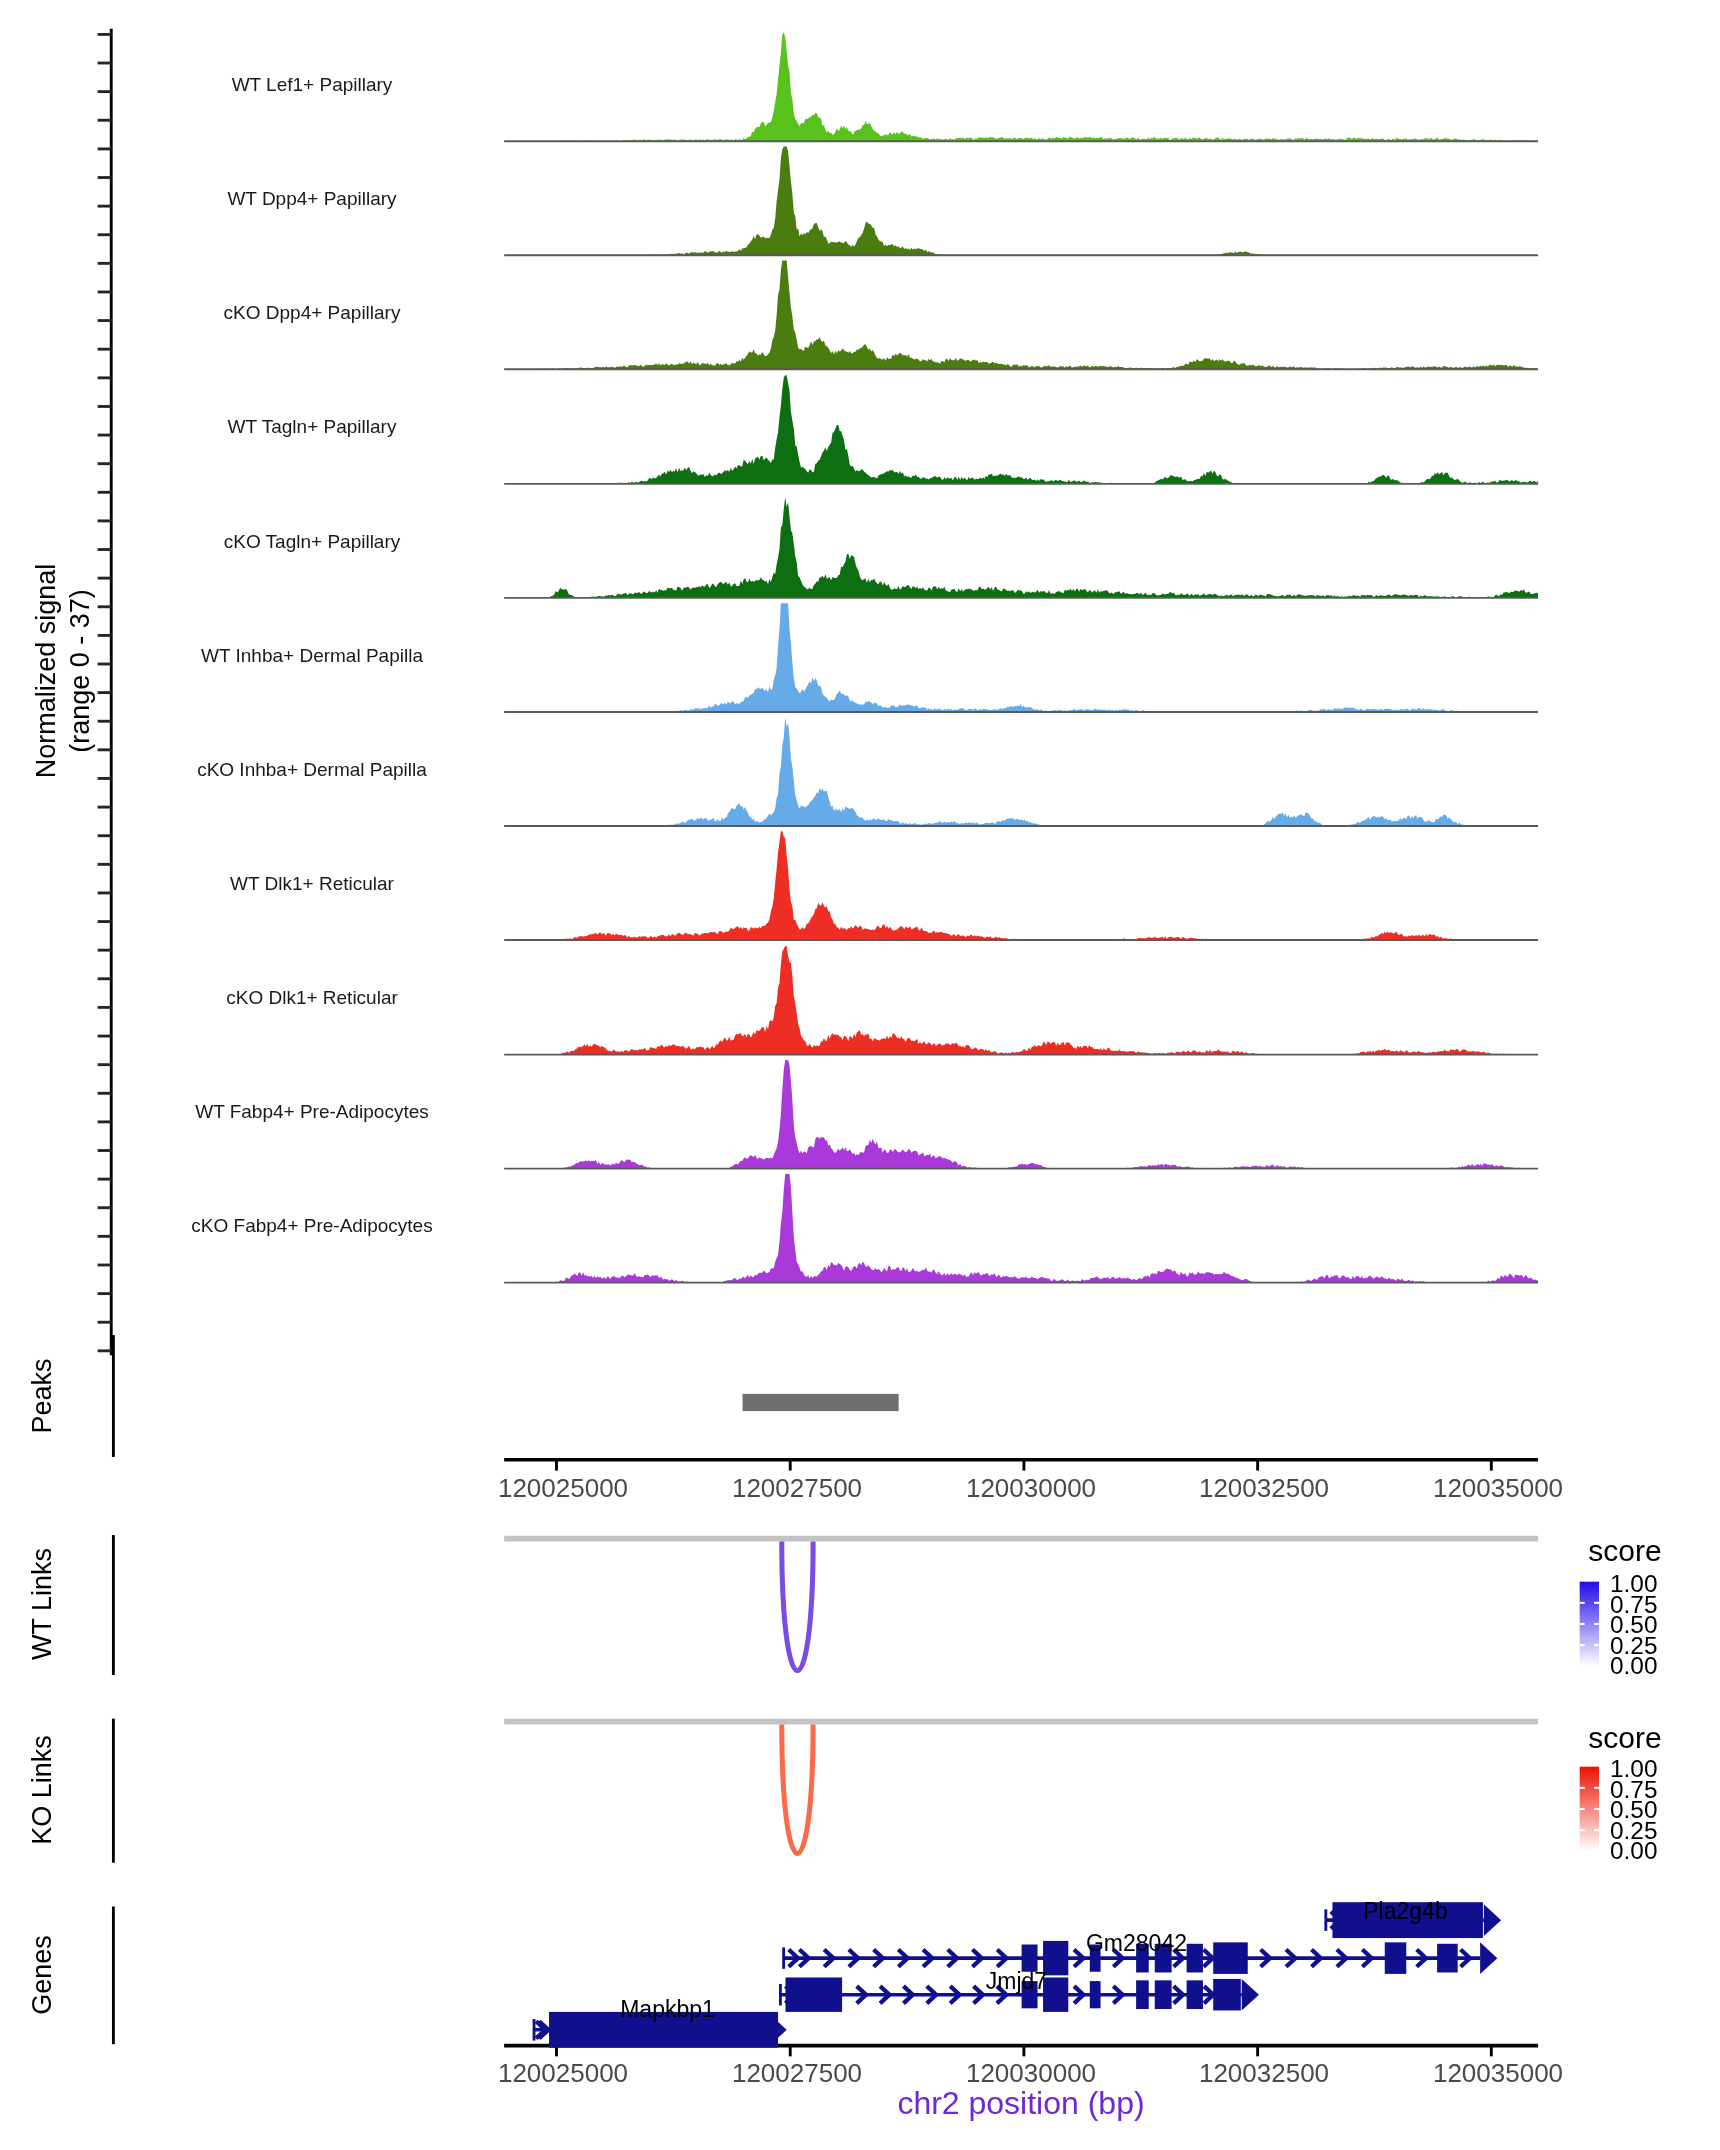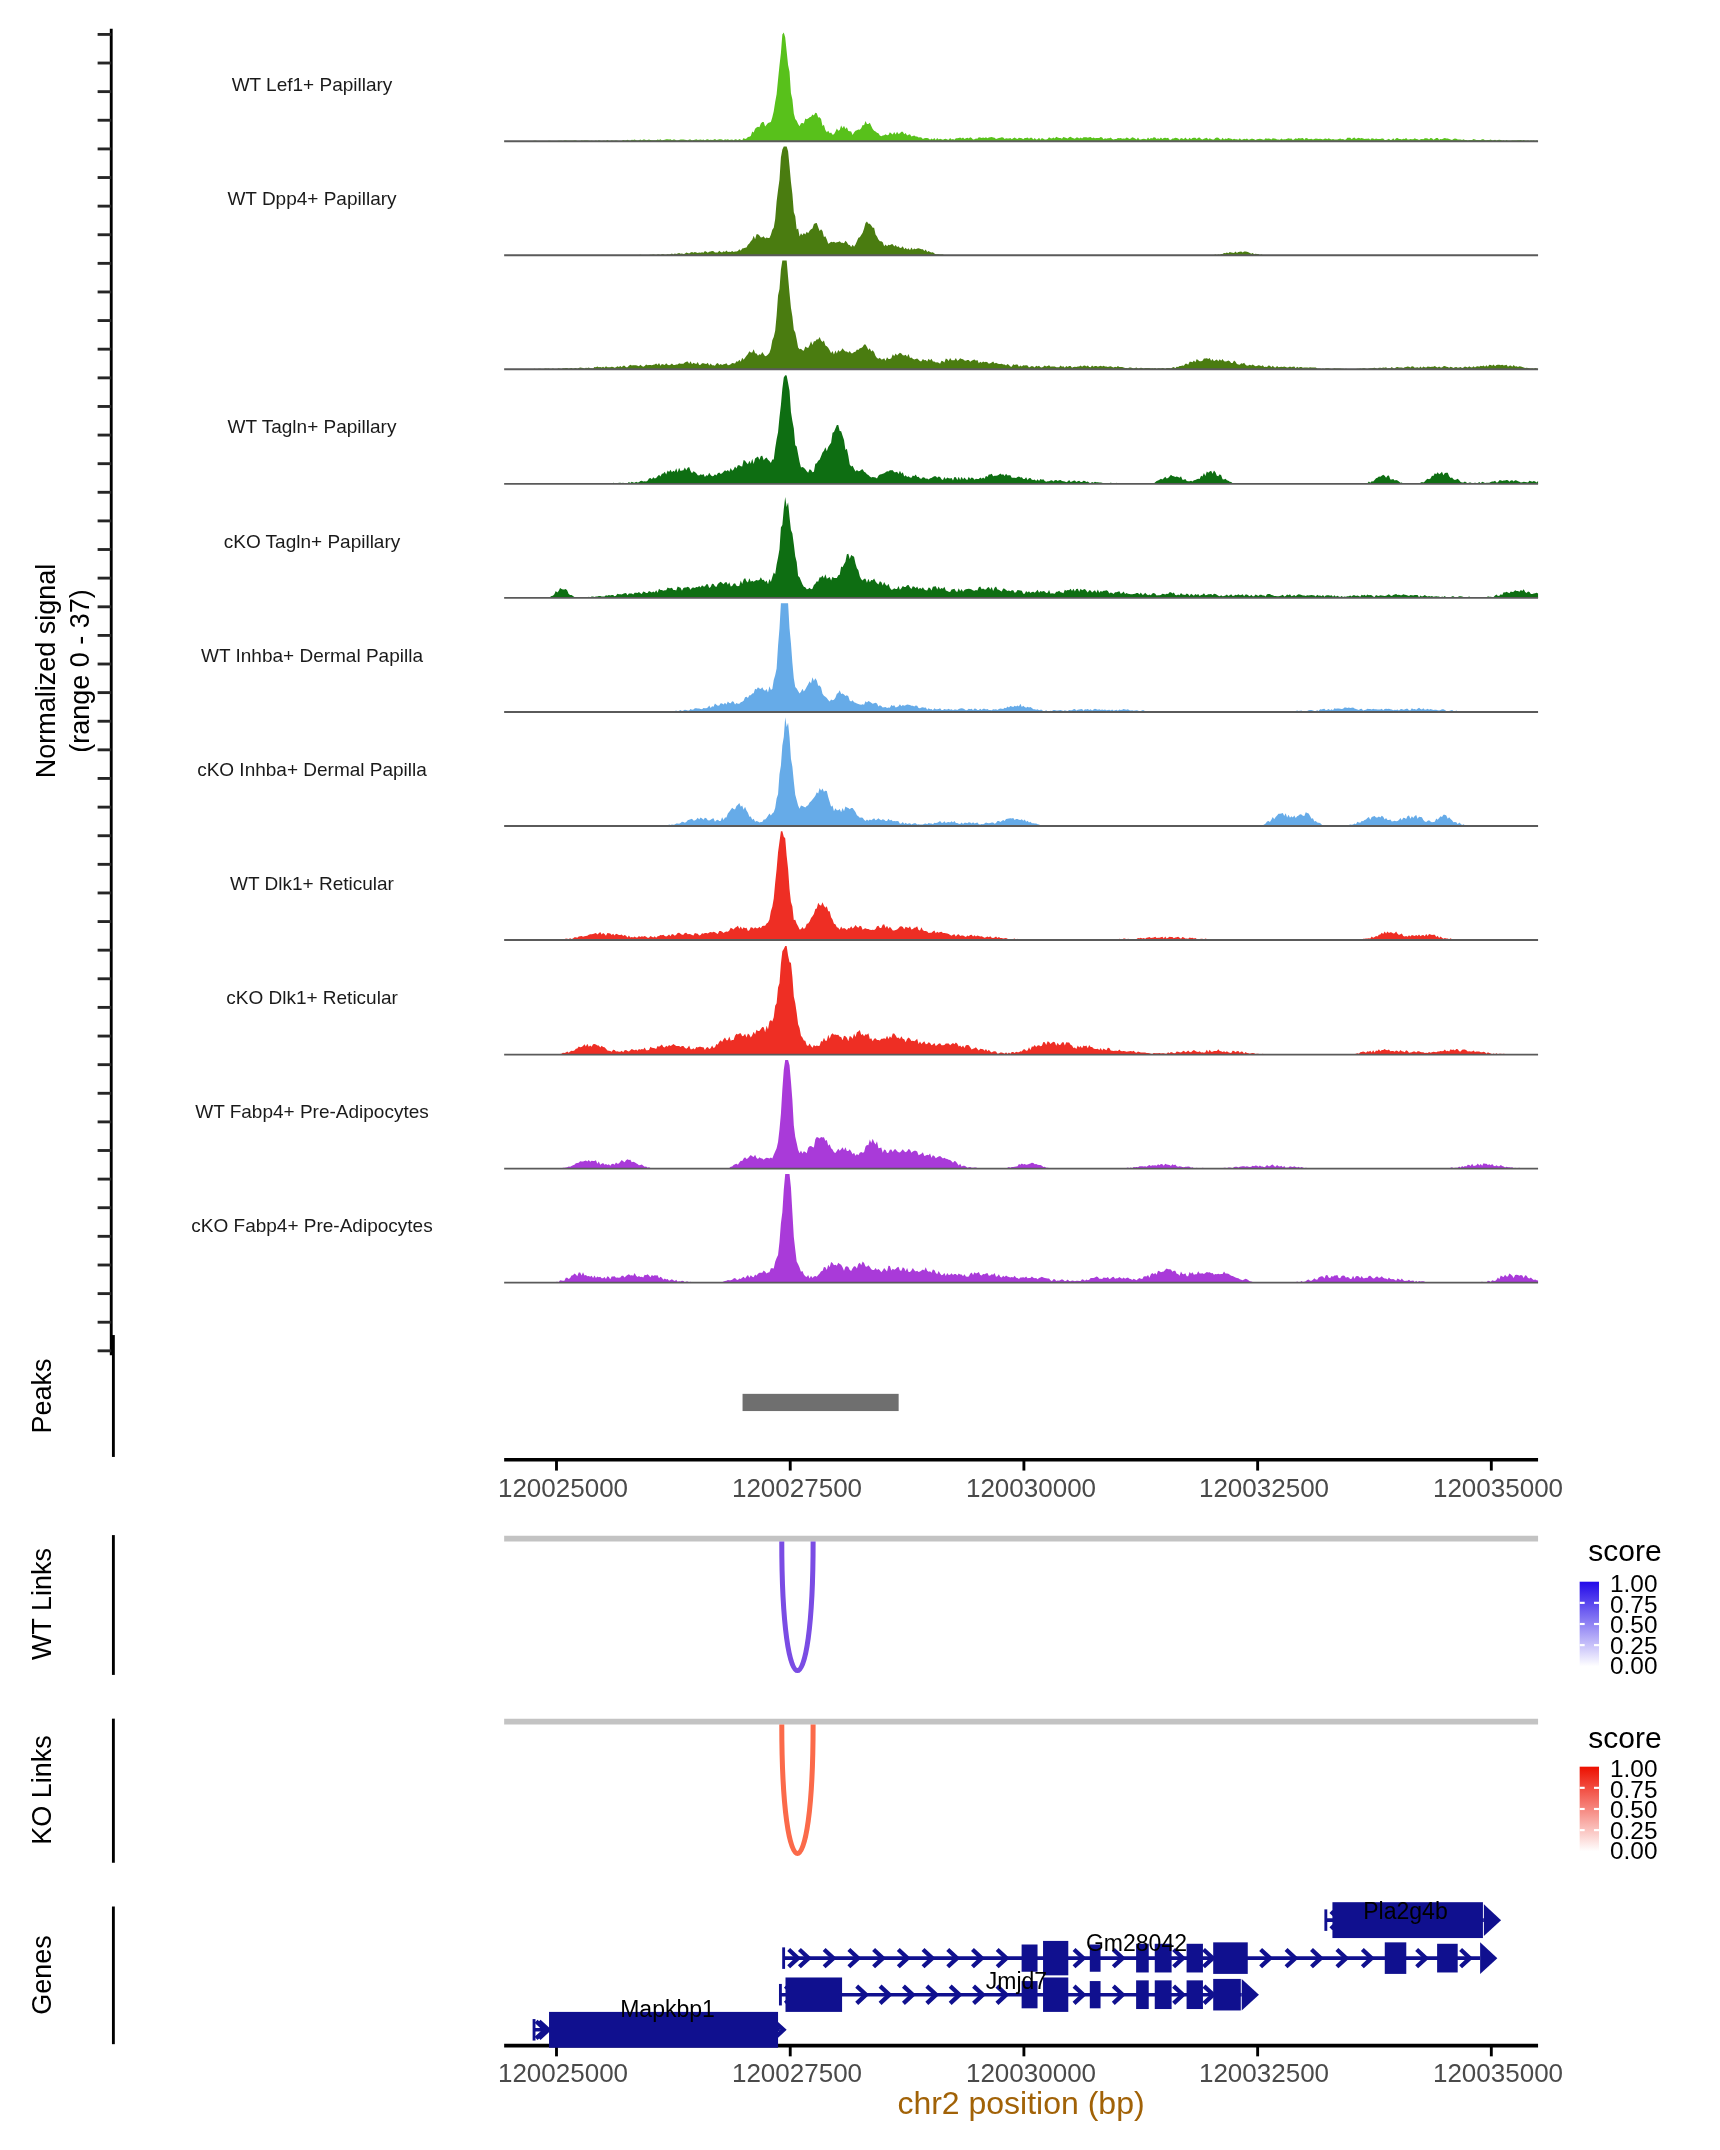--- a/index.html
+++ b/index.html
@@ -7,21 +7,21 @@
           font-family:"Liberation Sans","DejaVu Sans",sans-serif;}
   #gfx{position:absolute;left:0;top:0;}
   .tlabel{position:absolute;left:90px;width:444px;height:34px;line-height:34px;
           text-align:center;font-size:19px;color:#1a1a1a;white-space:nowrap;}
   .plabel{position:absolute;left:-66px;width:215px;height:34px;line-height:34px;
           text-align:center;font-size:27px;color:#000;transform:rotate(-90deg);}
   .ylab{position:absolute;left:-260px;top:637px;width:645px;text-align:center;
         font-size:27px;line-height:34px;color:#000;transform:rotate(-90deg);}
   .xtick{position:absolute;width:186px;text-align:center;font-size:26px;color:#4a4a4a;white-space:nowrap;}
   .xlabel{position:absolute;left:806px;top:2085px;width:430px;text-align:center;
-          font-size:32px;color:#a16207;}
+          font-size:32px;color:#6d28d9;}
   .lgt{position:absolute;left:1546px;width:158px;text-align:center;font-size:30px;color:#000;}
   .lgl{position:absolute;left:1610px;width:100px;height:29px;line-height:29px;
        font-size:24.4px;color:#000;text-align:left;}
   .glabel{position:absolute;width:229px;height:29px;line-height:29px;text-align:center;
           font-size:23px;color:#000;white-space:nowrap;}
 </style>
 </head>
 <body>
 
 <div class="canvas">
@@ -211,20 +211,21 @@
       <rect x="765.6" y="2806.0" width="319.4" height="50" fill="#10108f"></rect>
     </svg>
 
   <div class="ylab">
     <span style="display:block">Normalized signal</span>
     <span style="display:block">(range 0 - 37)</span>
   </div>
 
   <div class="tlabel" style="top:68px">WT Lef1+ Papillary</div>
   <div class="tlabel" style="top:182px">WT Dpp4+ Papillary</div>
+  <div class="tlabel" style="top:296px">cKO Dpp4+ Papillary</div>
   <div class="tlabel" style="top:410px">WT Tagln+ Papillary</div>
   <div class="tlabel" style="top:639px">WT Inhba+ Dermal Papilla</div>
   <div class="tlabel" style="top:525px">cKO Tagln+ Papillary</div>
   <div class="tlabel" style="top:753px">cKO Inhba+ Dermal Papilla</div>
   <div class="tlabel" style="top:867px">WT Dlk1+ Reticular</div>
   <div class="tlabel" style="top:981px">cKO Dlk1+ Reticular</div>
   <div class="tlabel" style="top:1095px">WT Fabp4+ Pre-Adipocytes</div>
   <div class="tlabel" style="top:1209px">cKO Fabp4+ Pre-Adipocytes</div>
 
   <div class="plabel" style="top:1379px">Peaks</div>

